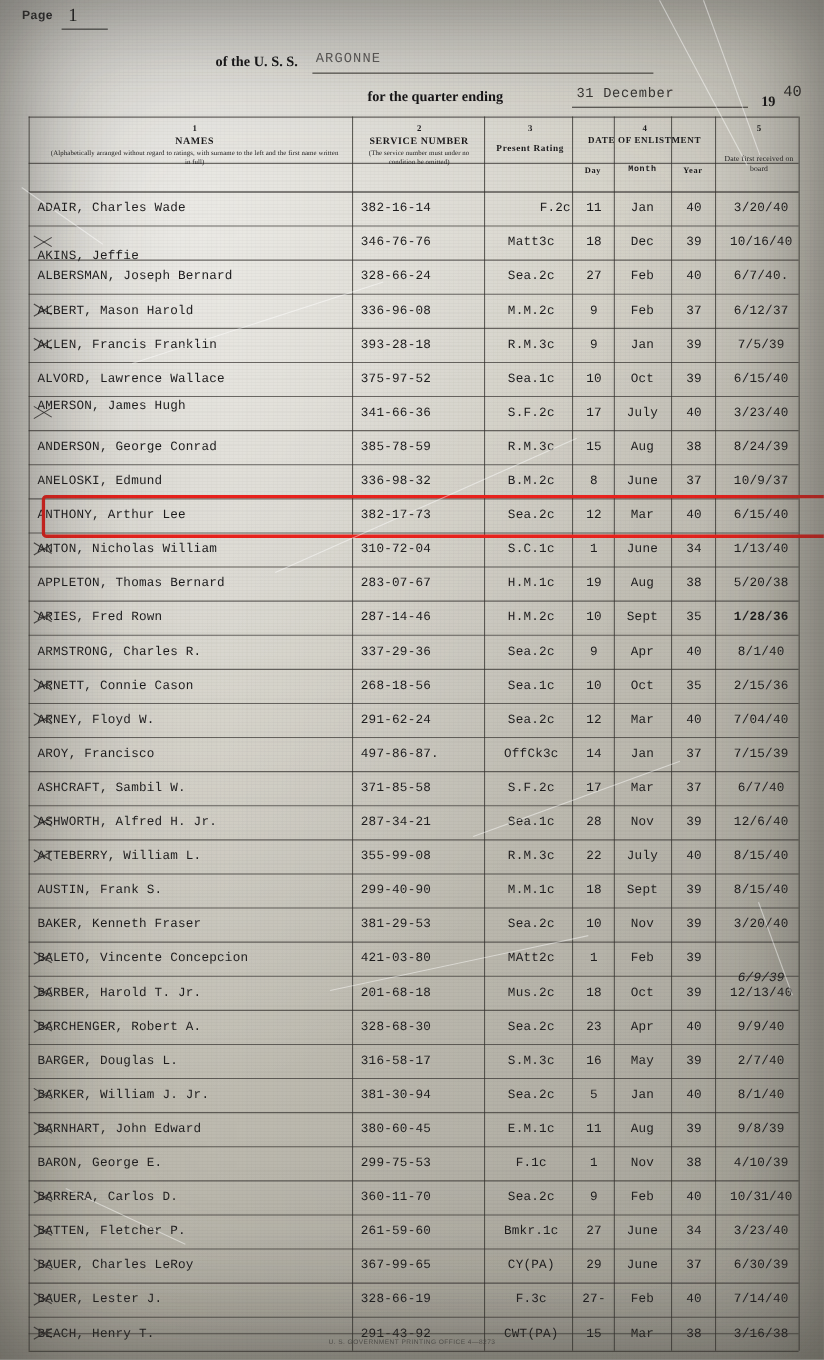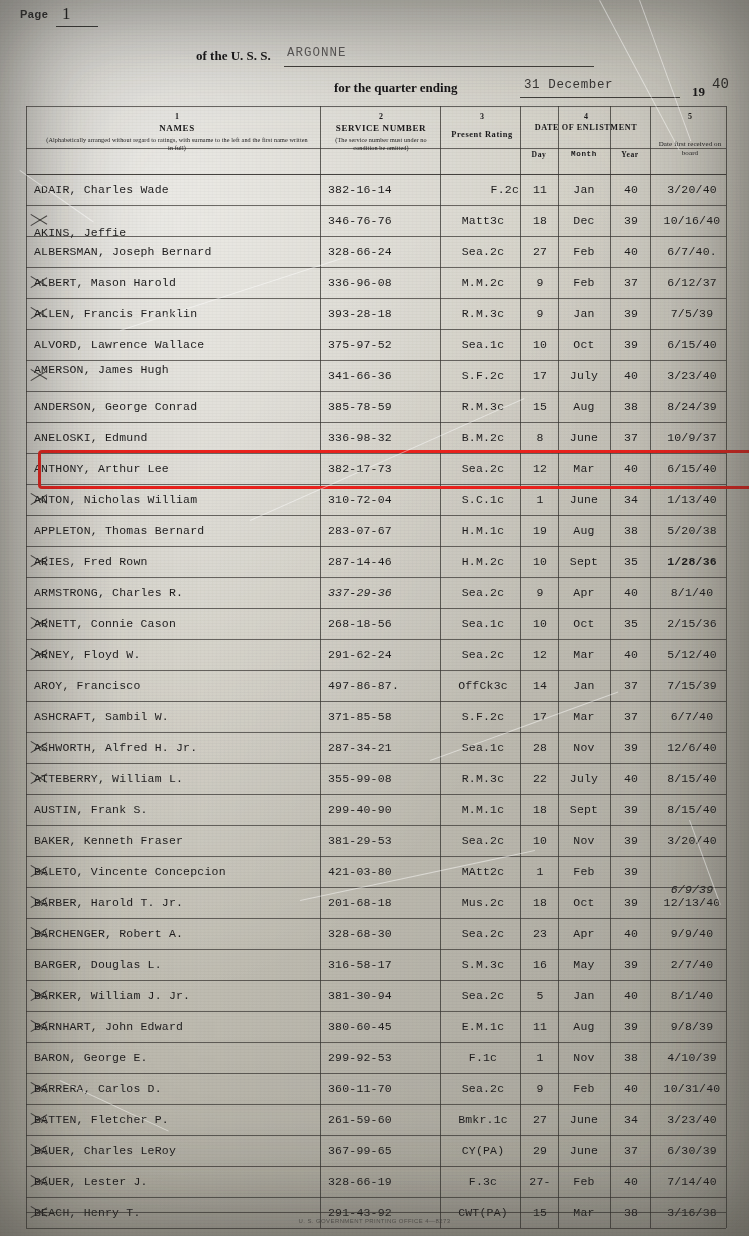--- a/index.html
+++ b/index.html
@@ -288,21 +288,21 @@
           <div class="rowtext c-svc" style="top: 9px;">287-14-46</div>
           <div class="rowtext c-rate" style="top: 9px;">H.M.2c</div>
           <div class="rowtext c-day" style="top: 9px;">10</div>
           <div class="rowtext c-mon" style="top: 9px;">Sept</div>
           <div class="rowtext c-yr" style="top: 9px;">35</div>
           <div class="rowtext c-rcv" style="top: 9px; font-weight: bold;">1/28/36</div>
           <div class="strike" style="top: 8px;"></div>
         </div>
         <div style="position: absolute; left: 0px; right: 0px; top: 471px; height: 31px;">
           <div class="rowtext c-name" style="top: 9px;">ARMSTRONG, Charles R.</div>
-          <div class="rowtext c-svc" style="top: 9px; font-style: italic;">337-29-36</div>
+          <div class="rowtext c-svc" style="top: 9px;">337-29-36</div>
           <div class="rowtext c-rate" style="top: 9px;">Sea.2c</div>
           <div class="rowtext c-day" style="top: 9px;">9</div>
           <div class="rowtext c-mon" style="top: 9px;">Apr</div>
           <div class="rowtext c-yr" style="top: 9px;">40</div>
           <div class="rowtext c-rcv" style="top: 9px;">8/1/40</div>
         </div>
         <div style="position: absolute; left: 0px; right: 0px; top: 502px; height: 31px;">
           <div class="rowtext c-name" style="top: 9px;">ARNETT, Connie Cason</div>
           <div class="rowtext c-svc" style="top: 9px;">268-18-56</div>
           <div class="rowtext c-rate" style="top: 9px;">Sea.1c</div>
@@ -312,21 +312,21 @@
           <div class="rowtext c-rcv" style="top: 9px;">2/15/36</div>
           <div class="strike" style="top: 8px;"></div>
         </div>
         <div style="position: absolute; left: 0px; right: 0px; top: 533px; height: 31px;">
           <div class="rowtext c-name" style="top: 9px;">ARNEY, Floyd W.</div>
           <div class="rowtext c-svc" style="top: 9px;">291-62-24</div>
           <div class="rowtext c-rate" style="top: 9px;">Sea.2c</div>
           <div class="rowtext c-day" style="top: 9px;">12</div>
           <div class="rowtext c-mon" style="top: 9px;">Mar</div>
           <div class="rowtext c-yr" style="top: 9px;">40</div>
-          <div class="rowtext c-rcv" style="top: 9px;">5/12/40</div>
+          <div class="rowtext c-rcv" style="top: 9px;">7/04/40</div>
           <div class="strike" style="top: 8px;"></div>
         </div>
         <div style="position: absolute; left: 0px; right: 0px; top: 564px; height: 31px;">
           <div class="rowtext c-name" style="top: 9px;">AROY, Francisco</div>
           <div class="rowtext c-svc" style="top: 9px;">497-86-87.</div>
           <div class="rowtext c-rate" style="top: 9px;">OffCk3c</div>
           <div class="rowtext c-day" style="top: 9px;">14</div>
           <div class="rowtext c-mon" style="top: 9px;">Jan</div>
           <div class="rowtext c-yr" style="top: 9px;">37</div>
           <div class="rowtext c-rcv" style="top: 9px;">7/15/39</div>
@@ -432,21 +432,21 @@
           <div class="rowtext c-svc" style="top: 9px;">380-60-45</div>
           <div class="rowtext c-rate" style="top: 9px;">E.M.1c</div>
           <div class="rowtext c-day" style="top: 9px;">11</div>
           <div class="rowtext c-mon" style="top: 9px;">Aug</div>
           <div class="rowtext c-yr" style="top: 9px;">39</div>
           <div class="rowtext c-rcv" style="top: 9px;">9/8/39</div>
           <div class="strike" style="top: 8px;"></div>
         </div>
         <div style="position: absolute; left: 0px; right: 0px; top: 936px; height: 31px;">
           <div class="rowtext c-name" style="top: 9px;">BARON, George E.</div>
-          <div class="rowtext c-svc" style="top: 9px;">299-92-53</div>
+          <div class="rowtext c-svc" style="top: 9px;">299-75-53</div>
           <div class="rowtext c-rate" style="top: 9px;">F.1c</div>
           <div class="rowtext c-day" style="top: 9px;">1</div>
           <div class="rowtext c-mon" style="top: 9px;">Nov</div>
           <div class="rowtext c-yr" style="top: 9px;">38</div>
           <div class="rowtext c-rcv" style="top: 9px;">4/10/39</div>
         </div>
         <div style="position: absolute; left: 0px; right: 0px; top: 967px; height: 31px;">
           <div class="rowtext c-name" style="top: 9px;">BARRERA, Carlos D.</div>
           <div class="rowtext c-svc" style="top: 9px;">360-11-70</div>
           <div class="rowtext c-rate" style="top: 9px;">Sea.2c</div>

